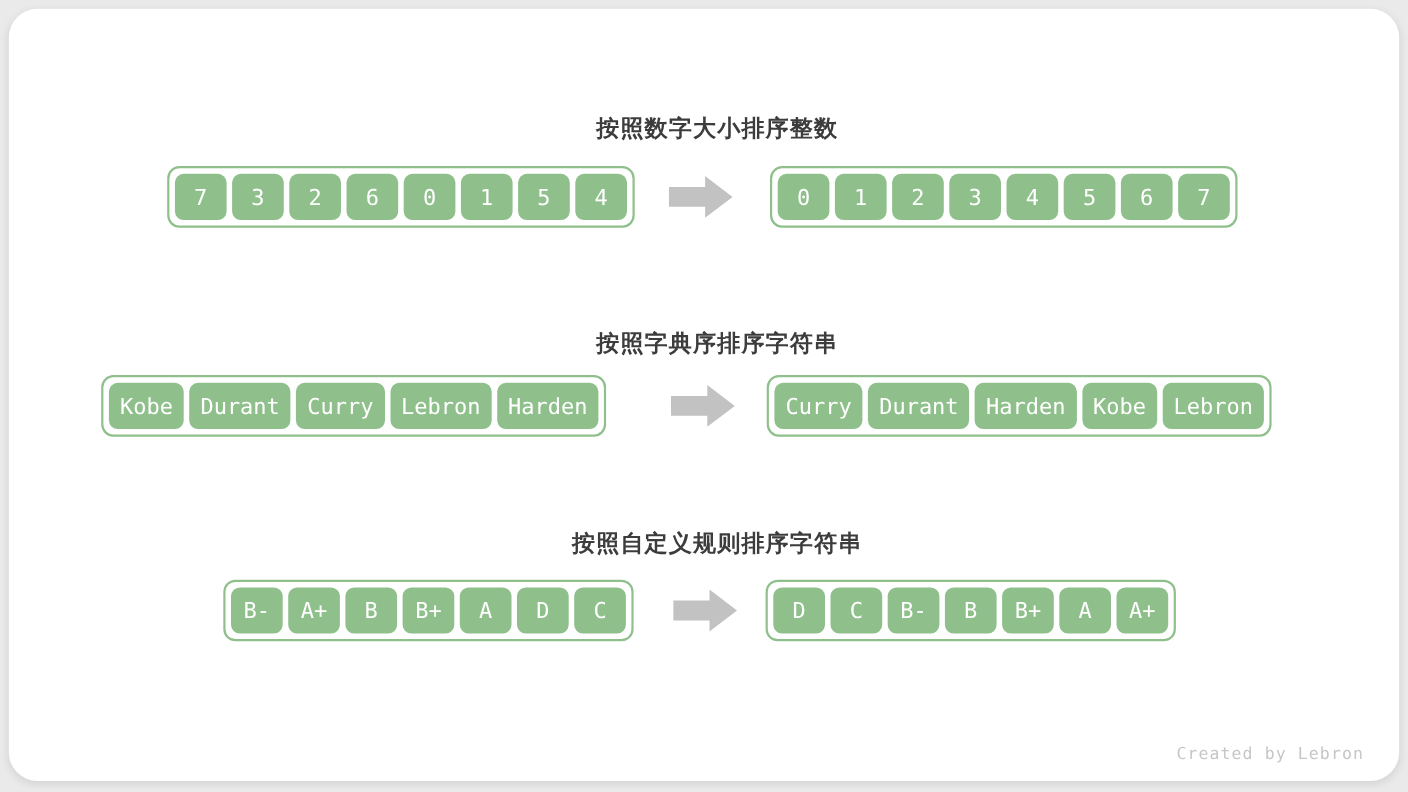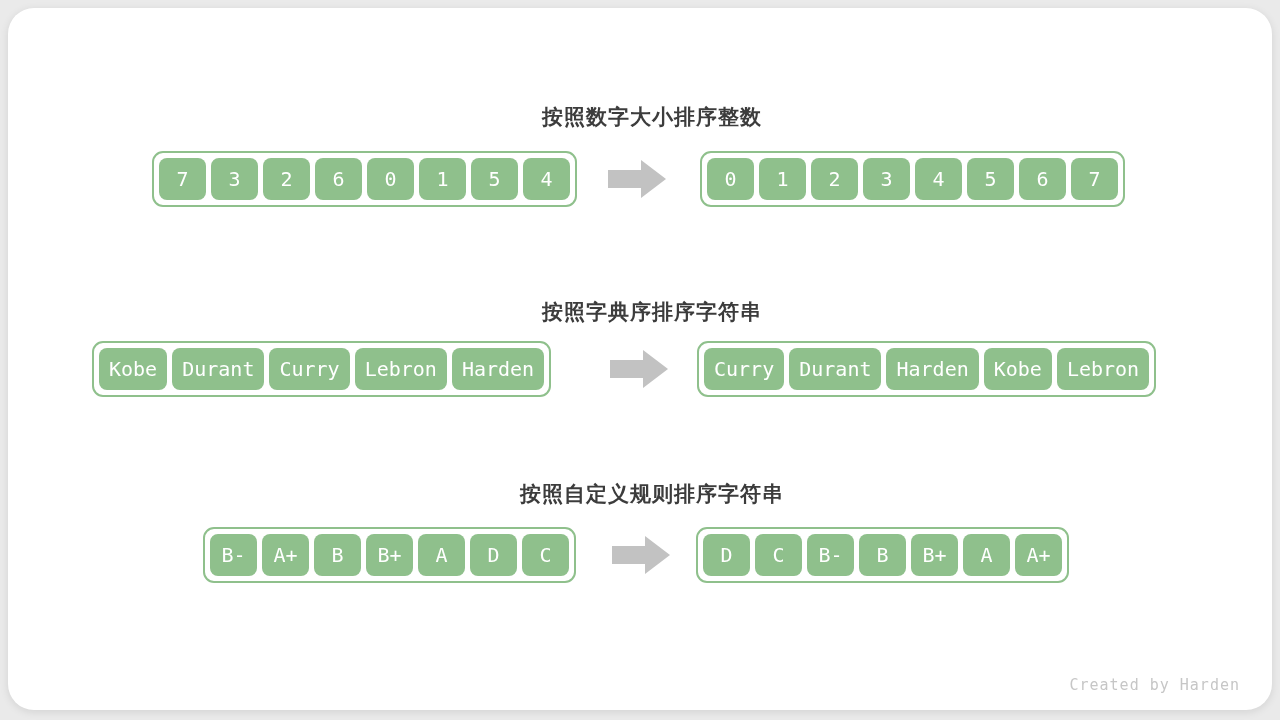--- a/index.html
+++ b/index.html
@@ -151,13 +151,13 @@
 <div class="array" id="arr-3-after">
     <div class="cell">D</div>
     <div class="cell">C</div>
     <div class="cell">B-</div>
     <div class="cell">B</div>
     <div class="cell">B+</div>
     <div class="cell">A</div>
     <div class="cell">A+</div>
   </div>
 
-<div class="footer">Created by Harden</div>
+<div class="footer">Created by Lebron</div>
 
 </body></html>

